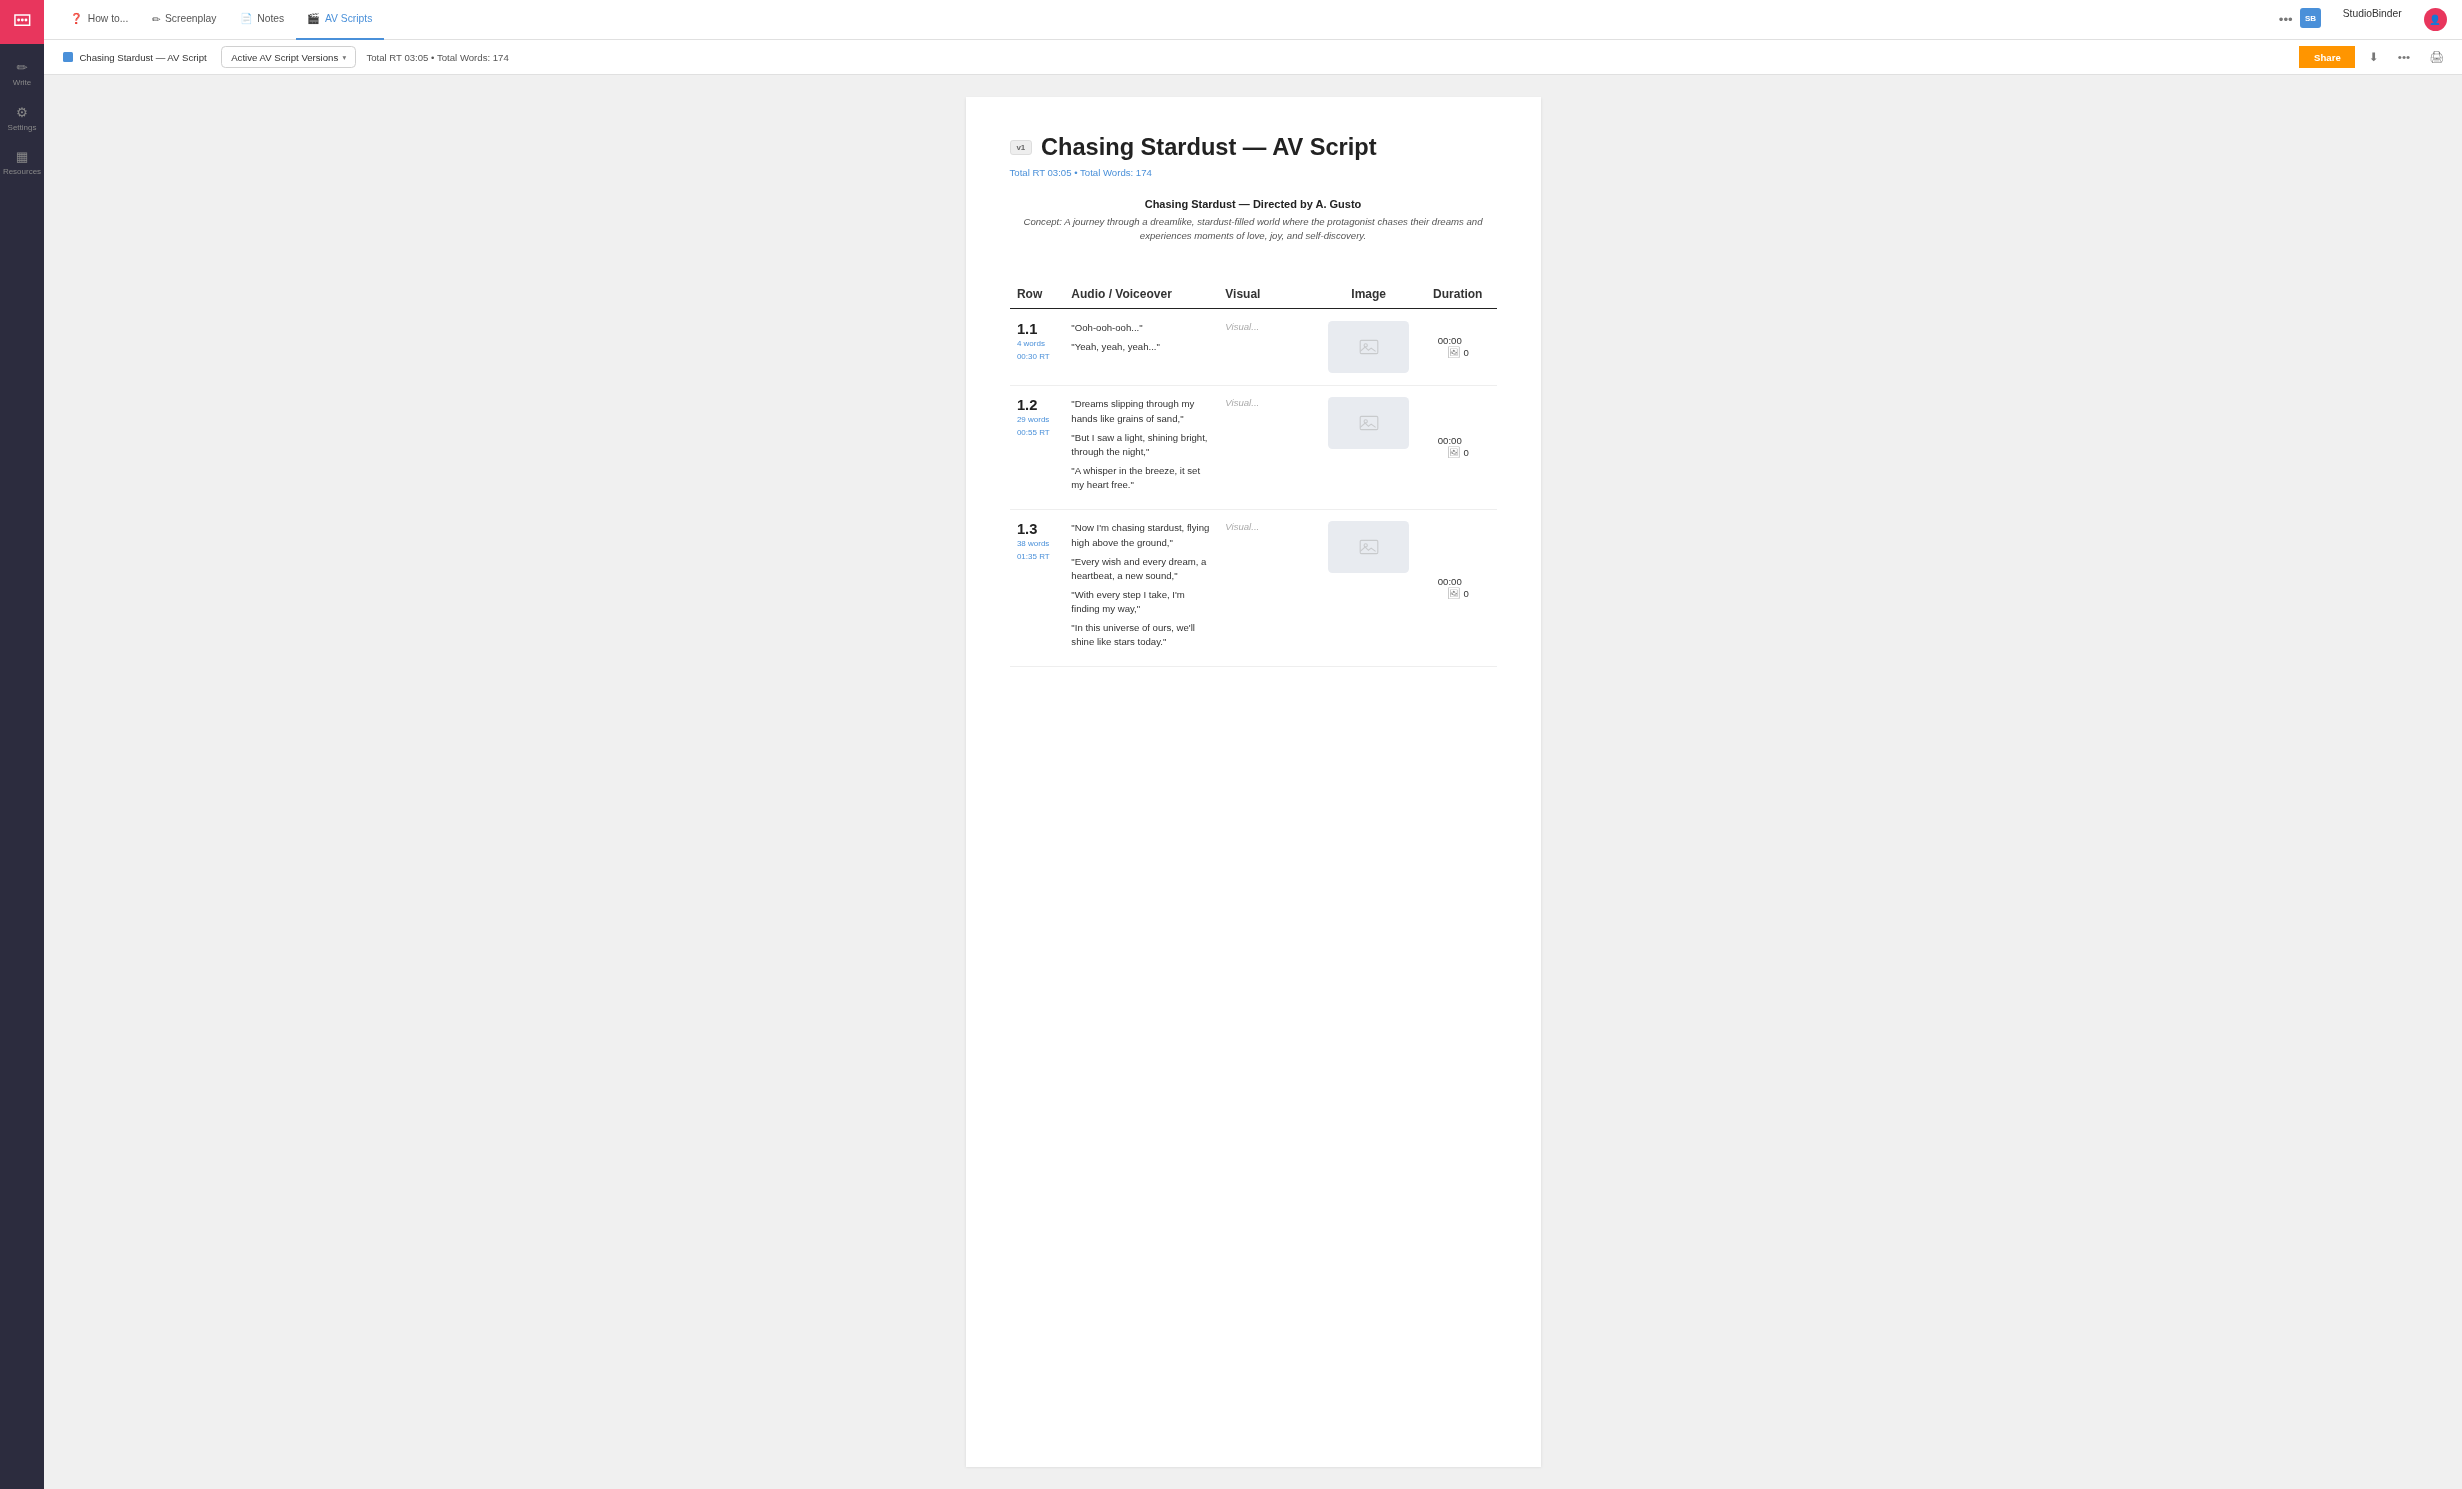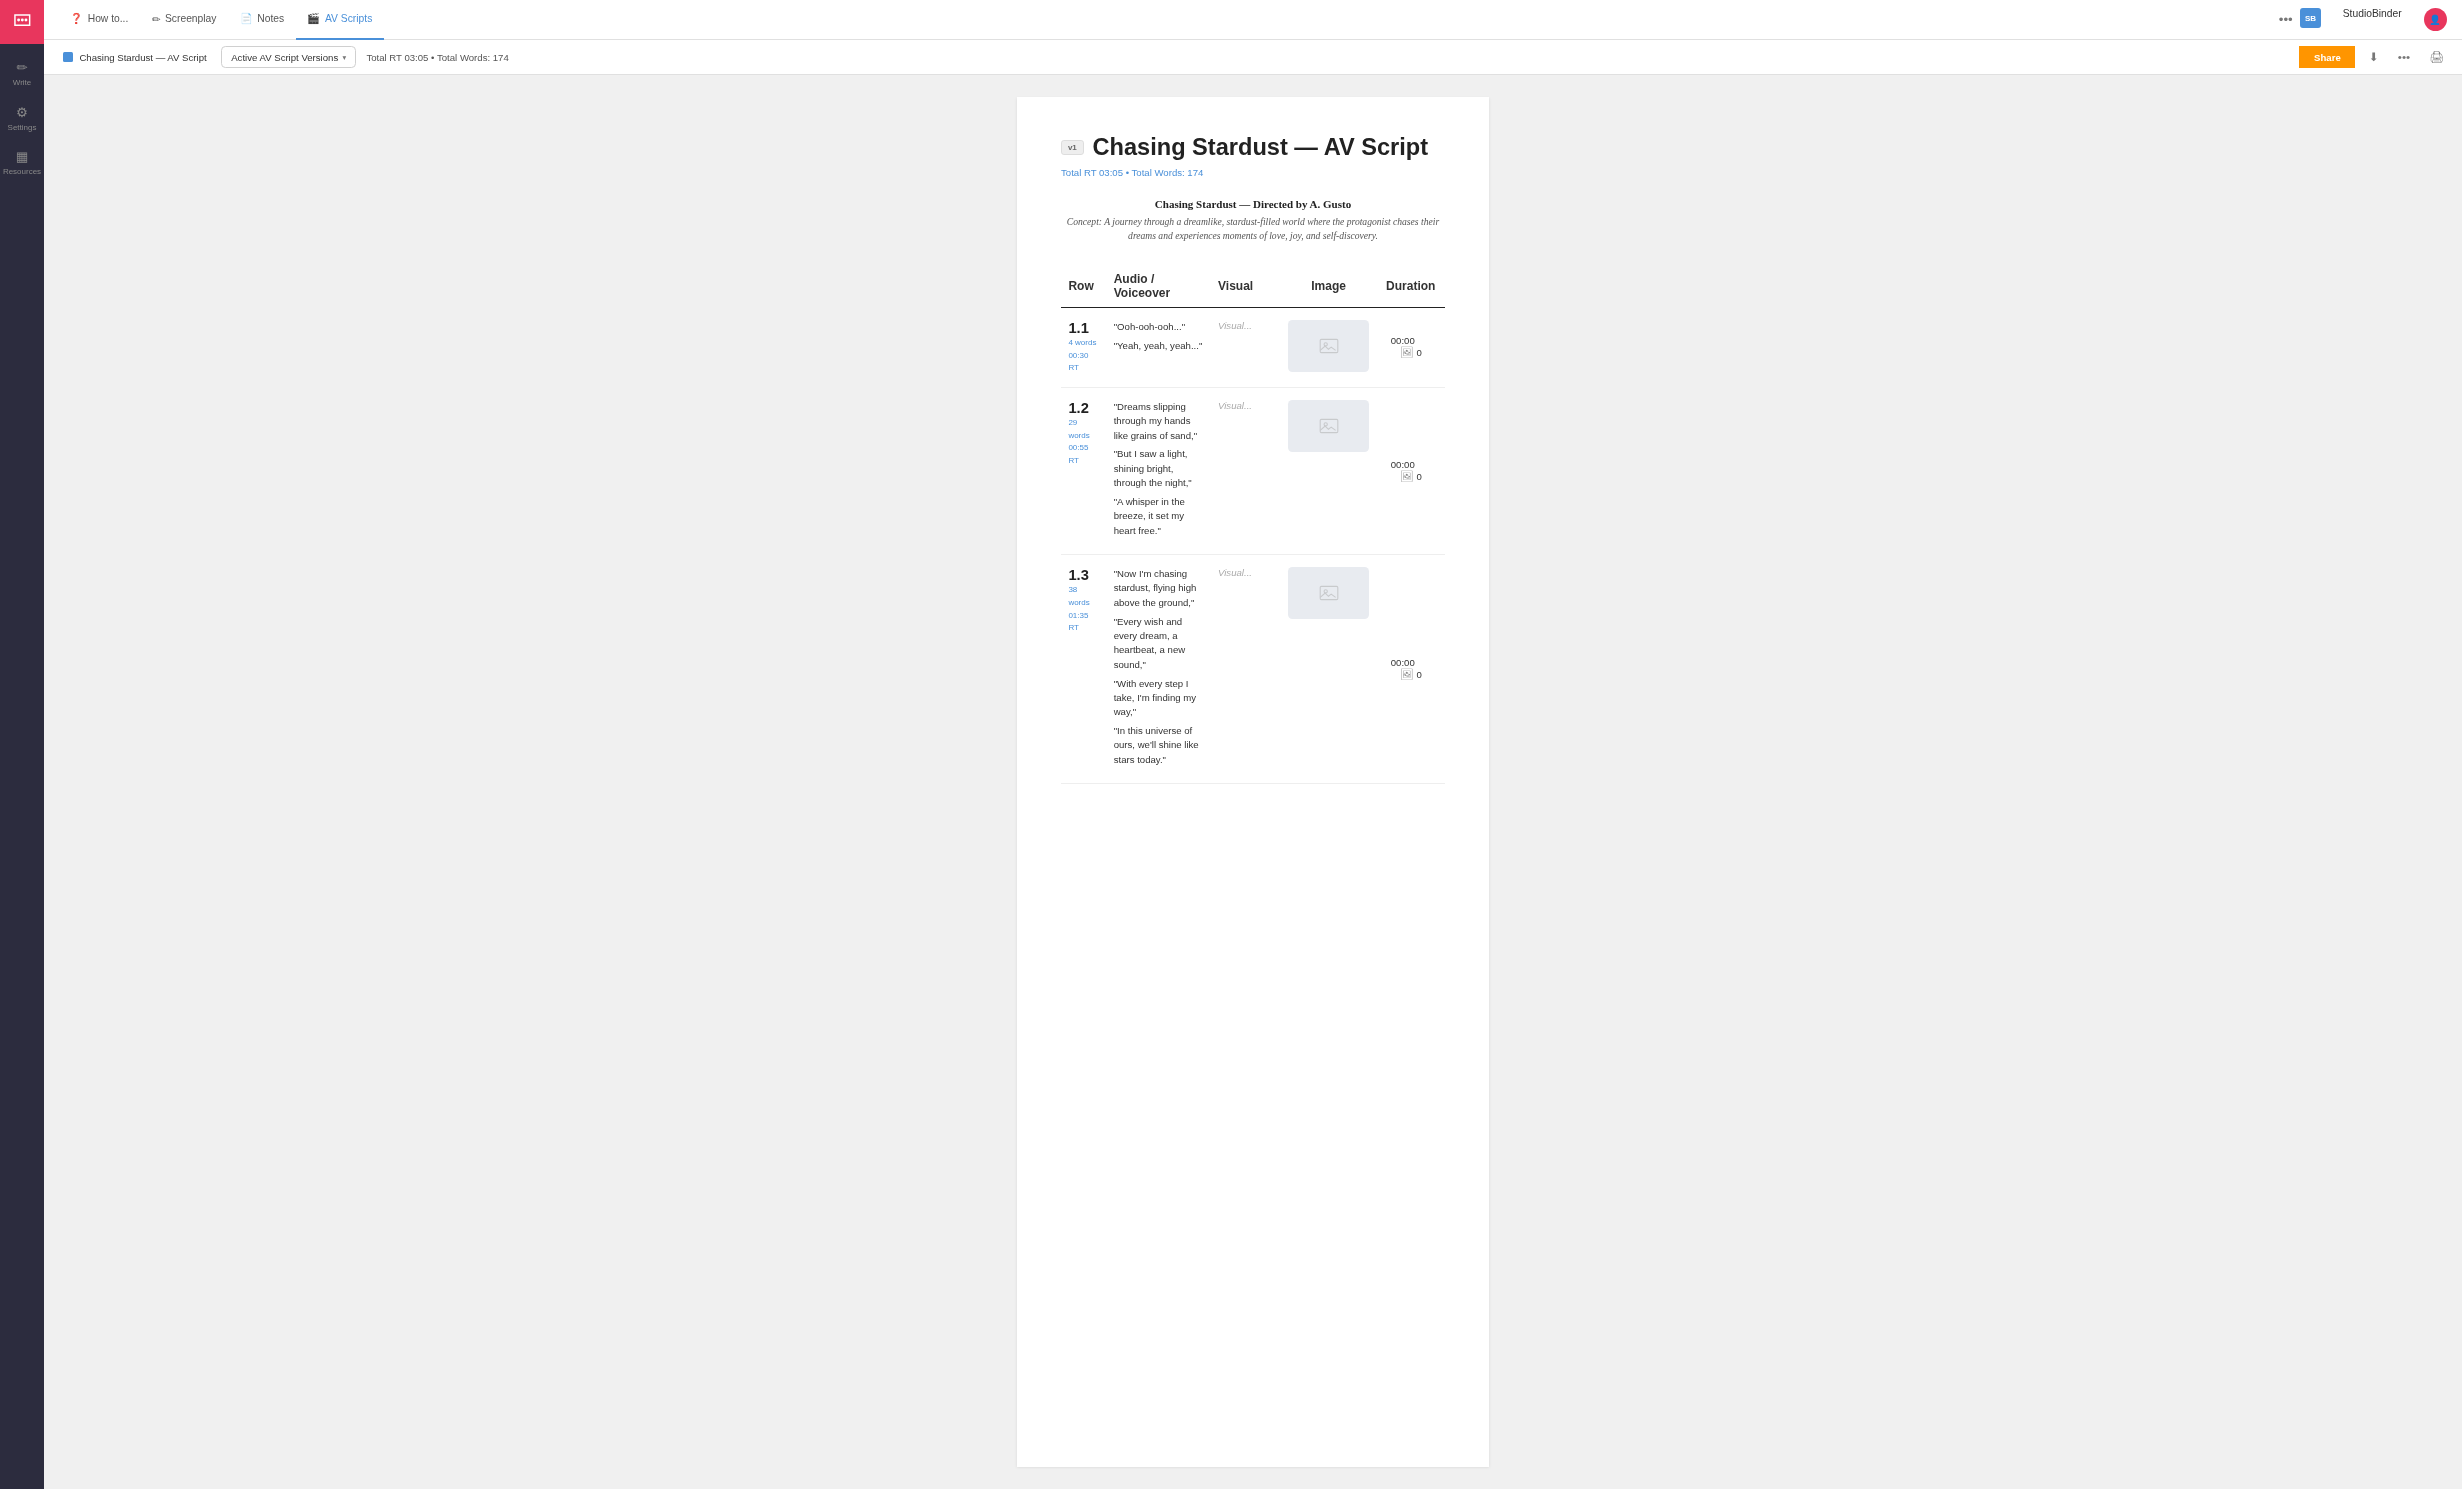--- a/index.html
+++ b/index.html
@@ -187,21 +187,21 @@
       overflow-y: auto;
       background: #f0f0f0;
       display: flex;
       justify-content: center;
       padding: 22px 14.7px;
     }
 
     
     .script-doc {
       background: #fff;
-      width: 472px;
+      width: 575px;
       min-height: 590px;
       padding: 37px 44px;
       box-shadow: 0 0.7px 2.9px rgba(0,0,0,0.1);
     }
 
     .script-title-row {
       display: flex;
       align-items: center;
       gap: 8.8px;
       margin-bottom: 5.9px;
@@ -221,22 +221,21 @@
       color: #222;
     }
     .script-rt-info {
       font-size: 9.6px;
       color: #4a90d9;
       margin-bottom: 20.6px;
     }
 
     .script-header-center {
       text-align: center;
-      margin-bottom: 22px;
-      font-family: Liberation Serif, serif;
+      margin-bottom: 37px;
     }
     .script-header-center .directed-by {
       font-size: 11px;
       font-weight: 700;
       color: #222;
       margin-bottom: 4.4px;
     }
     .script-header-center .concept {
       font-size: 9.6px;
       font-style: italic;

